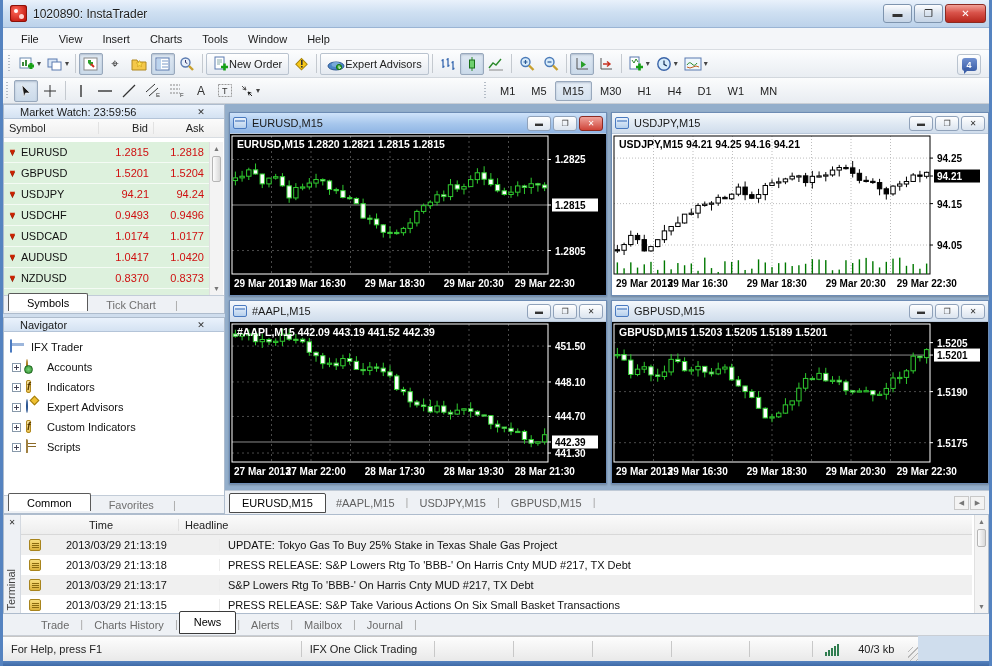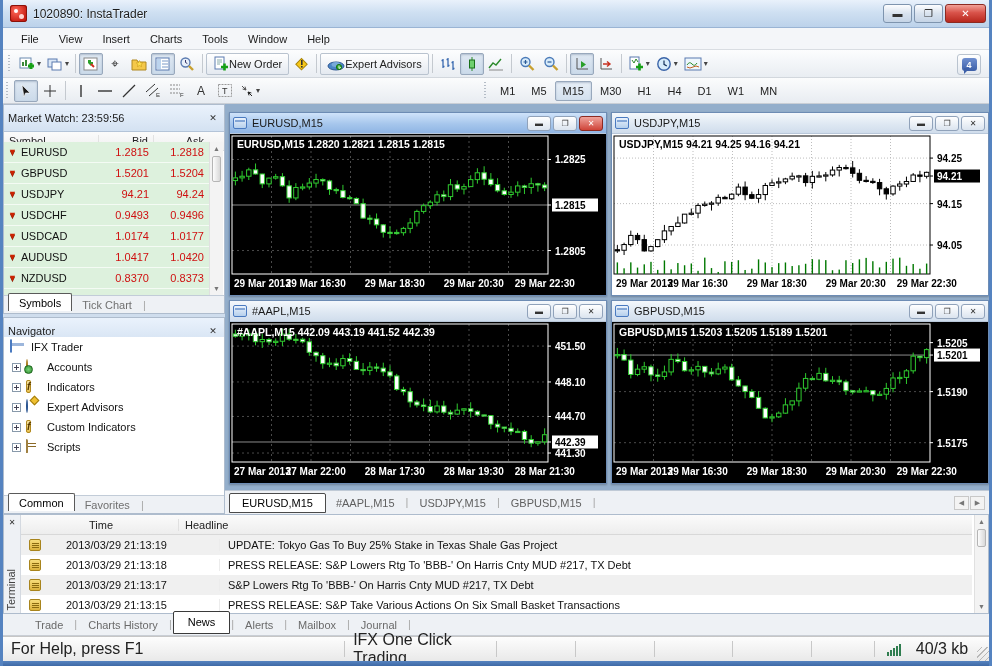--- a/index.html
+++ b/index.html
@@ -44,40 +44,40 @@
 .tf-btn.active { border-color:#98a8bc; background:linear-gradient(#e8eff7,#d3e0ee); box-shadow:inset 0 1px 2px rgba(90,110,140,.35); }
 #msg-badge { position:absolute; right:8px; top:54px; width:24px; height:21px; border:1px solid #b9c3cf; border-radius:3px;
   background:linear-gradient(#fff,#e4e9f0); display:flex; align-items:center; justify-content:center; }
 .bubble { width:15px; height:13px; background:linear-gradient(#6f8fd0,#3c5fa8); border-radius:3px; color:#fff; font-size:9px;
   font-weight:bold; display:flex; align-items:center; justify-content:center; position:relative; }
 .bubble:after { content:""; position:absolute; left:2px; bottom:-3px; border:3px solid transparent; border-top-color:#3c5fa8; border-left-color:#3c5fa8; }
 
 .panel { position:absolute; left:0; width:222px; background:#fff; border:1px solid #aebccd; }
 #market-watch { top:104px; height:210px; }
 #navigator { top:317px; height:197px; }
-.panel-header { height:27px; background:linear-gradient(#eaf2fc,#d4e2f2); border-bottom:1px solid #b4c4d8;
-  display:flex; align-items:center; font-size:11px; color:#1a1a1a; padding:0 4px; }
+.panel-header { height:14px; background:linear-gradient(#eaf2fc,#d4e2f2); border-bottom:1px solid #b4c4d8;
+  display:flex; align-items:center; font-size:11px; color:#1a1a1a; padding:0 16px; }
 .panel-close { margin-left:auto; font-size:9px; color:#333; width:14px; text-align:center; font-weight:bold; }
 .mw-header { display:flex; height:19px; border-bottom:1px solid #d8dde2; background:linear-gradient(#fbfbfb,#efefef); font-size:11px; color:#222; align-items:center; }
 .mw-header .c-sym { flex:1; padding-left:5px; border-right:1px solid #e2e2e2; }
 .mw-header .c-bid { width:55px; text-align:right; padding-right:5px; border-right:1px solid #e2e2e2; }
 .mw-header .c-ask { width:55px; text-align:right; padding-right:5px; }
 .mw-header .c-sb { width:15px; }
 #mw-rows { position:absolute; top:37px; left:0; right:15px; bottom:18px; overflow:hidden; }
 .mw-row { display:flex; height:21px; align-items:center; background:#ddf1dd; border-bottom:1px solid #f4fbf4; font-size:11px; }
 .mw-row .sym { flex:1; padding-left:4px; color:#111; display:flex; align-items:center; gap:4px; }
 .arrow-down-icon { color:#cc2200; font-size:9px; text-shadow:0 1px 0 #7a1500; }
 .mw-row .bid,.mw-row .ask { width:55px; text-align:right; padding-right:5px; color:#cf1010; }
 .vscroll { position:absolute; right:1px; width:14px; background:#f3f3f3; border-left:1px solid #e0e0e0; }
 #mw-scroll { top:37px; bottom:18px; }
 .sb-arrow { height:13px; font-size:7px; color:#777; text-align:center; line-height:13px; }
 .sb-thumb { margin:1px 2px; height:26px; background:linear-gradient(90deg,#fdfdfd,#d8d8d8); border:1px solid #b5b5b5; border-radius:2px; }
 .panel-tabs { position:absolute; left:0; right:0; bottom:0; height:18px; background:#eef1f5; border-top:1px solid #c2ccd8;
   display:flex; align-items:flex-end; font-size:11px; padding-left:4px; }
-.ptab { padding:1px 10px 2px; color:#707070; }
+.ptab { padding:1px 18px 2px; color:#707070; }
 .ptab.active { background:#fff; border:1px solid #5a5a5a; border-bottom:none; color:#000; border-radius:2px 2px 0 0; margin-bottom:0; position:relative; top:-2px; padding-top:3px; }
 .tab-div { color:#a8a8a8; padding:0 1px 2px; }
 
 #nav-tree { position:absolute; top:19px; left:0; right:0; bottom:18px; background:#fff; font-size:11px; color:#111; }
 .tree-row { display:flex; align-items:center; height:20px; gap:5px; }
 .tree-root { padding-left:6px; }
 .tree-item { padding-left:8px; }
 .expander { width:9px; height:9px; border:1px solid #8899aa; background:#fff; position:relative; flex:none; }
 .expander:before { content:""; position:absolute; left:1px; top:3px; width:5px; height:1px; background:#445; }
 .expander:after { content:""; position:absolute; left:3px; top:1px; width:1px; height:5px; background:#445; }
@@ -124,26 +124,26 @@
 #term-rows { position:absolute; left:17px; right:16px; top:20px; bottom:0; overflow:hidden; }
 .term-row { display:flex; height:20px; align-items:center; font-size:11px; color:#111;gap:20px; }
 .term-row:nth-child(odd) { background:#f0f0f0; }
 .news-icon { width:12px; height:12px; margin:0 5px 0 8px; background:linear-gradient(#f6dc7a,#dcb23c); border:1px solid #a8841c; border-radius:2px; position:relative; flex:none; }
 .news-icon:before { content:""; position:absolute; left:2px; top:3px; width:7px; height:1px; background:#8a6a10; box-shadow:0 2px 0 #8a6a10, 0 4px 0 #8a6a10; }
 .tr-time { width:133px; }
 .tr-head { padding-left:8px; border-left:1px solid #ececec; }
 #term-scroll { top:0; bottom:0; right:0; }
 
 #term-tabs { position:absolute; left:0; top:614px; width:986px; height:22px; background:#eef1f5; border-bottom:1px solid #c9ced5;
-  display:flex; align-items:center; font-size:11px; padding-left:22px; }
+  display:flex; align-items:center; font-size:11px; padding-left:28px; }
 .ttab { padding:3px 10px; color:#6a6a6a; }
 .ttab.active { background:#fff; border:1px solid #3a3a3a; border-radius:2px 2px 0 0; color:#000; position:relative; top:-2px; padding:4px 14px 5px; }
 
-#statusbar { position:absolute; left:0; top:636px; width:986px; height:25px; background:linear-gradient(#fdfdfd,#e9e9e9);
-  border-top:1px solid #c6c6c6; display:flex; align-items:center; font-size:16px; color:#222; }
+#statusbar { position:absolute; left:0; top:636px; width:915px; height:25px; background:linear-gradient(#fdfdfd,#e9e9e9);
+  border-top:1px solid #c6c6c6; display:flex; align-items:center; font-size:11px; color:#222;text-align:right; }
 .sb-cell { padding:0 8px; height:100%; display:flex; align-items:center; }
 .sb-div { width:1px; height:16px; background:#c8c8c8; }
 #sb-help { width:400px; }
 #sb-trading { width:175px; }
 .sb-empty { flex:none; }
 #conn-bars { display:flex; align-items:flex-end; gap:1px; height:14px; margin:0 6px 0 12px; }
 #conn-bars i { display:block; width:2px; background:#2f7d4f; }
 #sb-traffic { width:80px; justify-content:center; }
 #resize-grip { margin-left:auto; width:14px; height:14px; align-self:flex-end;
   background-image:repeating-linear-gradient(135deg, transparent 0 3px, #b8b8b8 3px 4px); }

